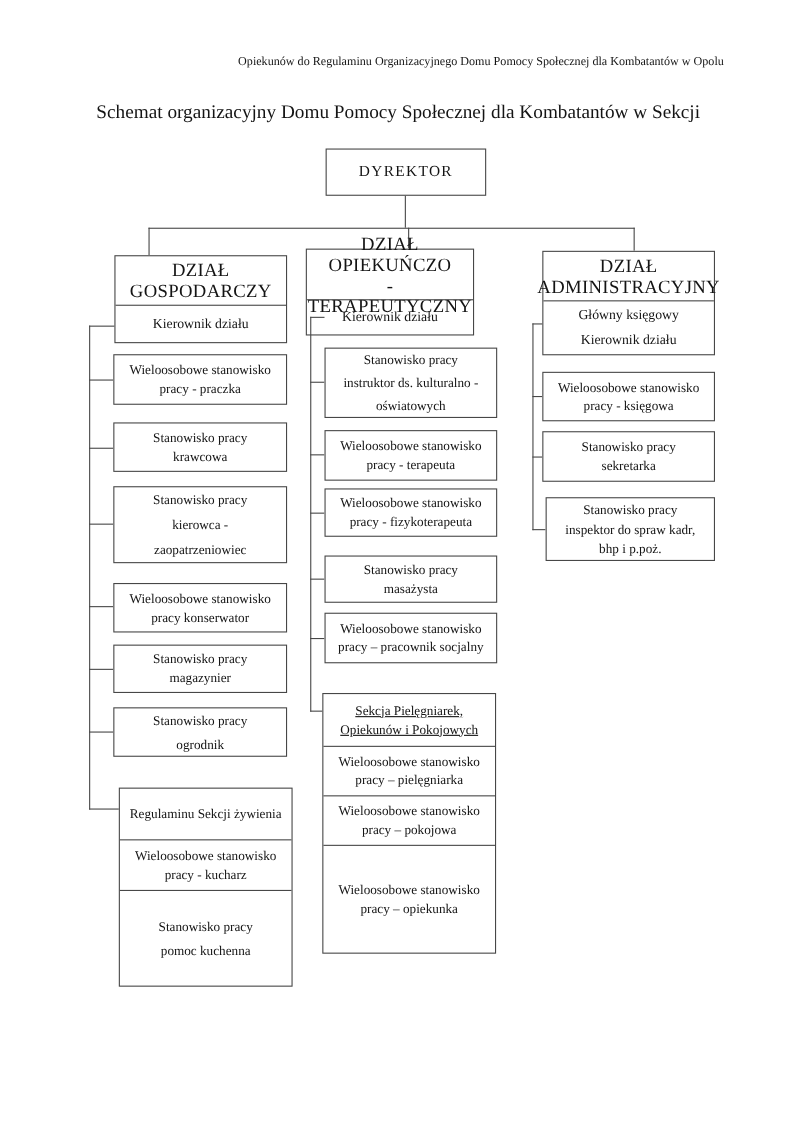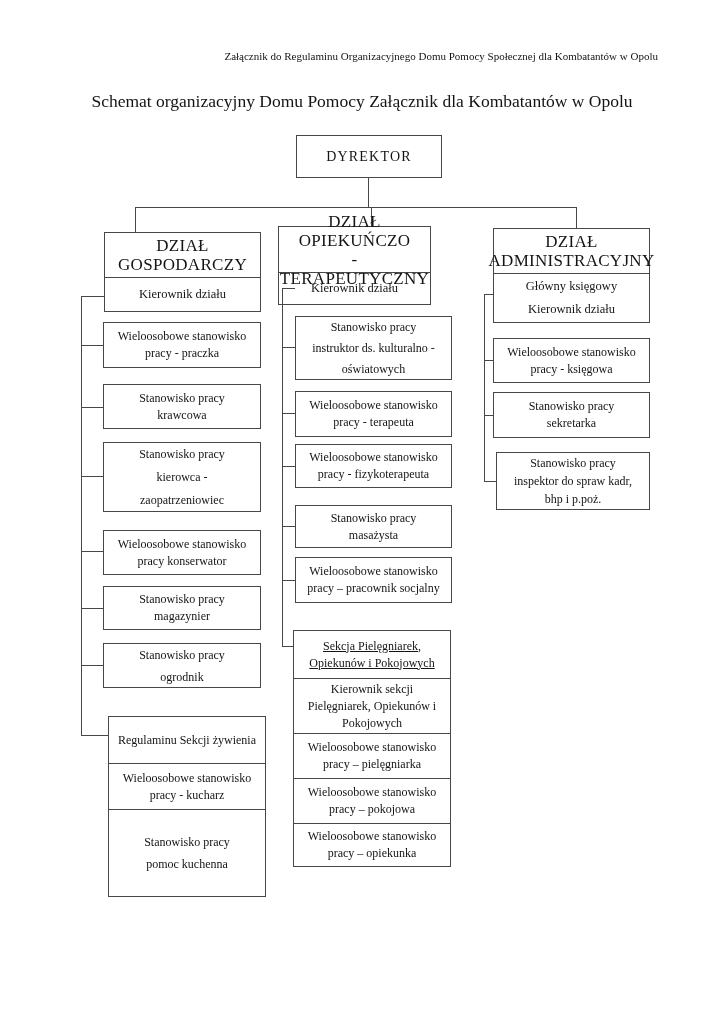--- a/index.html
+++ b/index.html
@@ -37,24 +37,24 @@
   .lh21{line-height:21px;}
   .lh22{line-height:22px;}
   .lh23{line-height:23px;}
   .hl,.vl{position:absolute;background:#474747;}
   .hl{height:1px;}
   .vl{width:1px;}
 </style>
 </head>
 <body>
 
-<div class="abs annotation">Załącznik do Regulaminu Organizacyjnego
+<div class="abs annotation">Opiekunów do Regulaminu Organizacyjnego
 Domu Pomocy Społecznej dla Kombatantów w Opolu</div>
 
-<div class="abs page-title">Schemat organizacyjny Domu Pomocy Załącznik dla Kombatantów w Opolu</div>
+<div class="abs page-title">Schemat organizacyjny Domu Pomocy Społecznej dla Kombatantów w Sekcji</div>
 
 <div class="box root-box" style="left:296px;top:135px;width:146px;height:43px;">DYREKTOR</div>
 
 <div class="vl" style="left:368px;top:178px;height:29px;"></div>
 <div class="hl" style="left:135px;top:207px;width:442px;"></div>
 <div class="vl" style="left:135px;top:207px;height:25px;"></div>
 <div class="vl" style="left:371px;top:207px;height:19px;"></div>
 <div class="vl" style="left:576px;top:207px;height:21px;"></div>
 
 <div class="stack" style="left:104px;top:232px;width:157px;height:80px;">
@@ -118,23 +118,20 @@
 <div class="box" style="left:295px;top:444px;width:157px;height:44px;">Wieloosobowe stanowisko
 pracy - fizykoterapeuta</div>
 <div class="box" style="left:295px;top:505px;width:157px;height:43px;">Stanowisko pracy
 masażysta</div>
 <div class="box" style="left:295px;top:557px;width:157px;height:46px;">Wieloosobowe stanowisko
 pracy – pracownik socjalny</div>
 
 <div class="stack" style="left:293px;top:630px;width:158px;height:237px;">
   <div class="cell" style="height:47px;text-decoration:underline;">Sekcja Pielęgniarek,
 Opiekunów i Pokojowych</div>
-  <div class="cell" style="height:55px;">Kierownik sekcji
-Pielęgniarek, Opiekunów i
-Pokojowych</div>
   <div class="cell" style="height:45px;">Wieloosobowe stanowisko
 pracy – pielęgniarka</div>
   <div class="cell" style="height:45px;">Wieloosobowe stanowisko
 pracy – pokojowa</div>
   <div class="cell" style="flex:1;">Wieloosobowe stanowisko
 pracy – opiekunka</div>
 </div>
 
 <div class="stack" style="left:493px;top:228px;width:157px;height:95px;">
   <div class="cell dept" style="height:44px;">DZIAŁ

